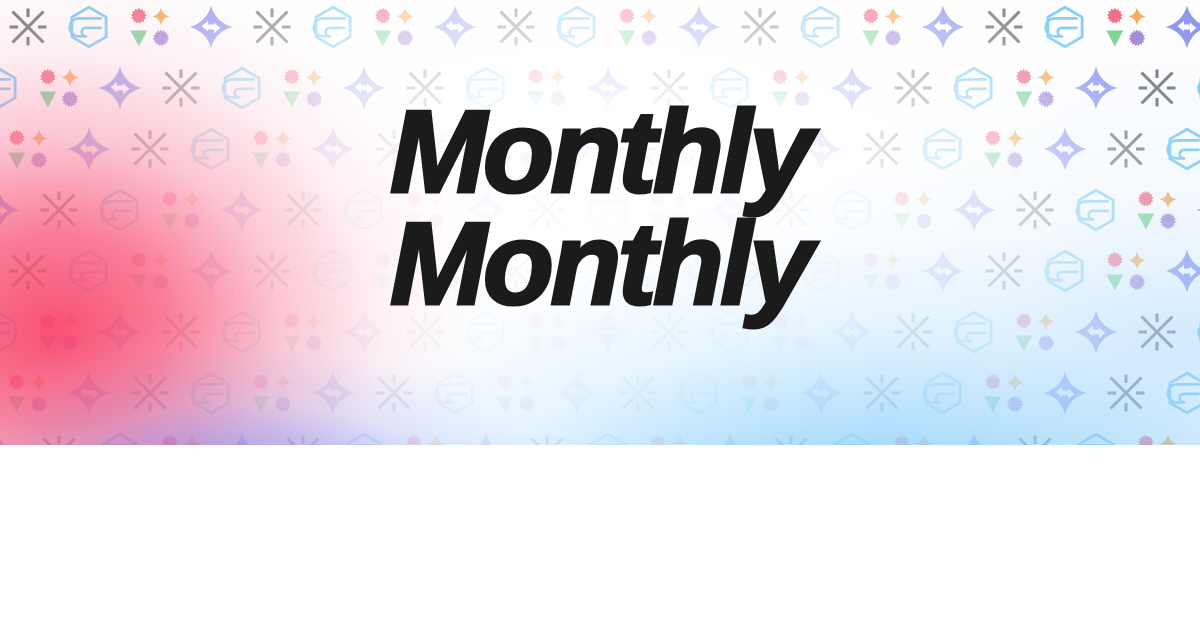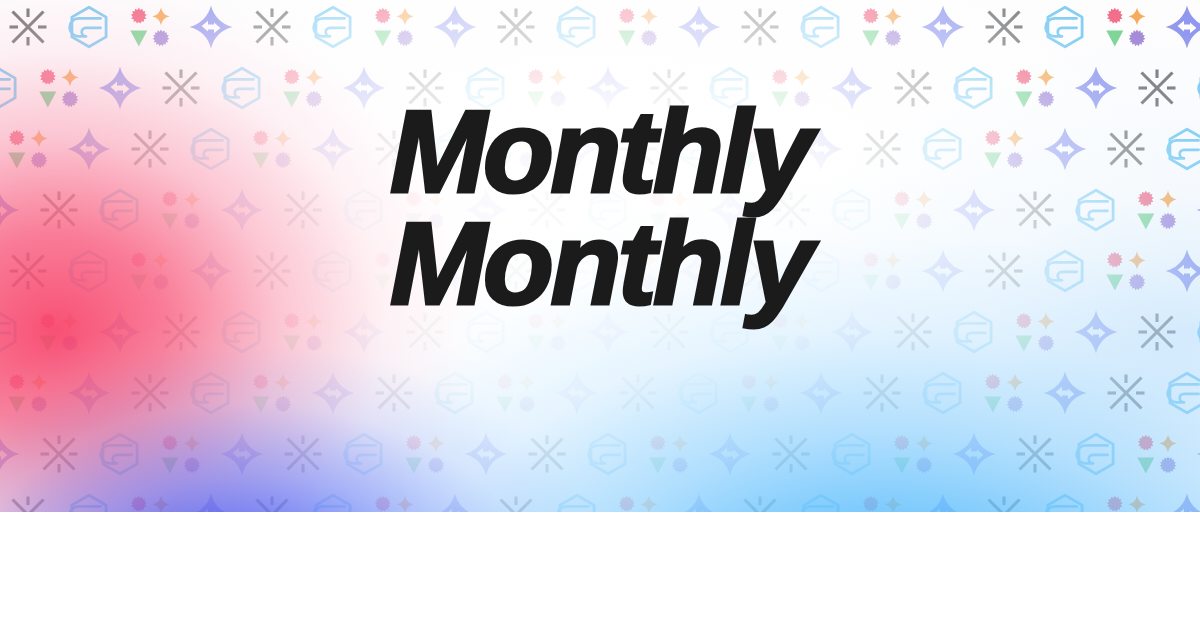--- a/index.html
+++ b/index.html
@@ -7,21 +7,21 @@
     padding: 0;
     background: #ffffff;
   }
   body {
     font-family: "Liberation Sans", "DejaVu Sans", sans-serif;
   }
 
   #banner {
     position: relative;
     width: 1200px;
-    height: 512px;
+    height: 445px;
     overflow: hidden;
     background: #fdfdfe;
   }
 
   
   #pattern-layer {
     position: absolute;
     inset: 0;
     z-index: 1;
   }

